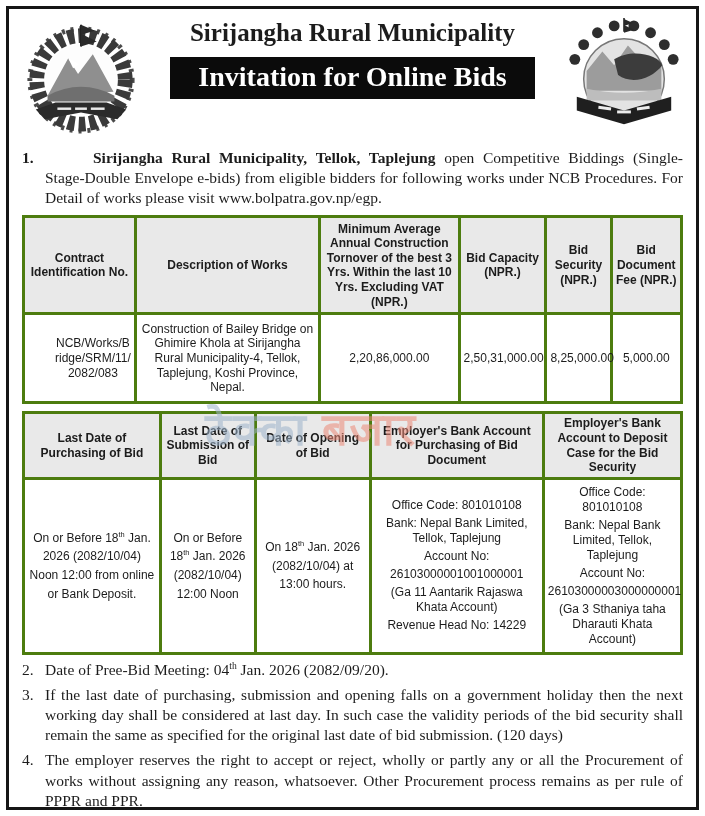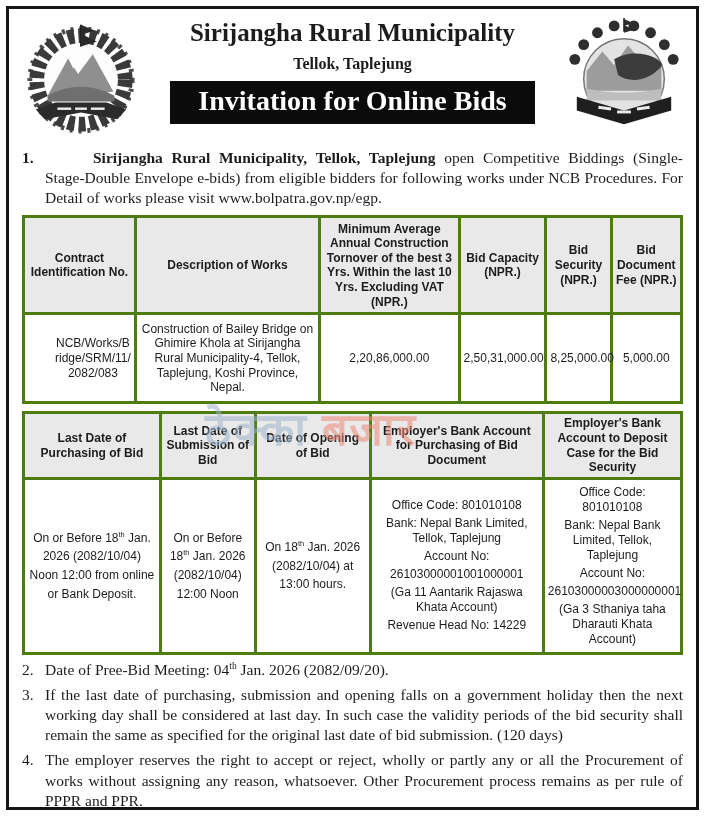--- a/index.html
+++ b/index.html
@@ -70,21 +70,20 @@
         <path d="M60 8 L74 14 L60 18 Z" fill="#2a2a2a"></path>
         <path d="M60 17 L76 25 L60 30 Z" fill="#2a2a2a"></path>
         <path d="M14 94 L34 87 L86 87 L106 94 L97 104 L60 97 L23 104 Z" fill="#2b2b2b"></path>
         <rect x="36" y="92" width="14" height="2.5" fill="#e9e9e9"></rect>
         <rect x="54" y="92" width="12" height="2.5" fill="#e9e9e9"></rect>
         <rect x="70" y="92" width="14" height="2.5" fill="#e9e9e9"></rect>
       </svg>
     </div>
     <div class="header-center">
       <div class="muni-title">Sirijangha Rural Municipality</div>
-      <div class="location-title">Tellok, Taplejung</div>
       <div class="banner">Invitation for Online Bids</div>
     </div>
     <div class="logo">
       <svg width="118" height="122" viewBox="0 0 120 122">
         <circle cx="10" cy="42" r="5.5" fill="#2e2e2e"></circle>
           <circle cx="19" cy="27" r="5.5" fill="#2e2e2e"></circle>
         <circle cx="33" cy="15" r="5.5" fill="#2e2e2e"></circle>
           <circle cx="50" cy="8" r="5.5" fill="#2e2e2e"></circle>
         <circle cx="70" cy="8" r="5.5" fill="#2e2e2e"></circle>
           <circle cx="87" cy="15" r="5.5" fill="#2e2e2e"></circle>

